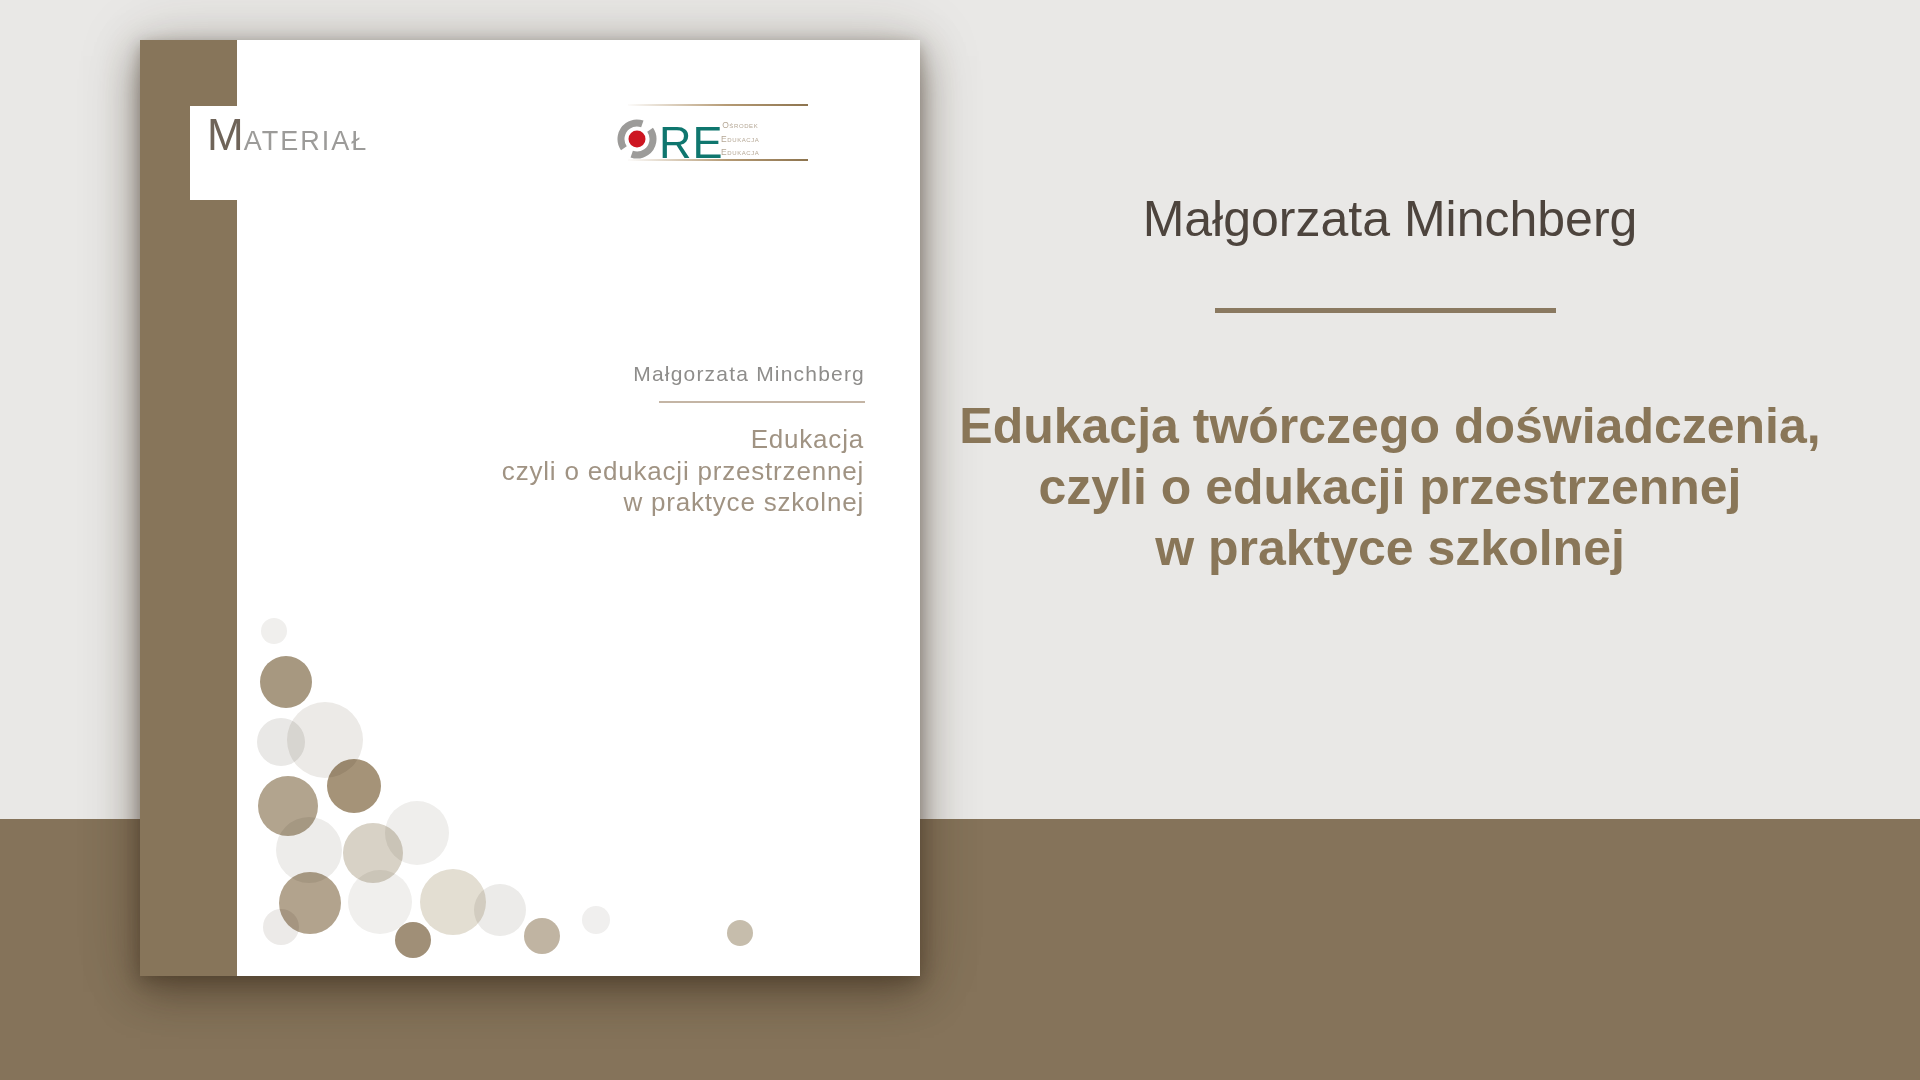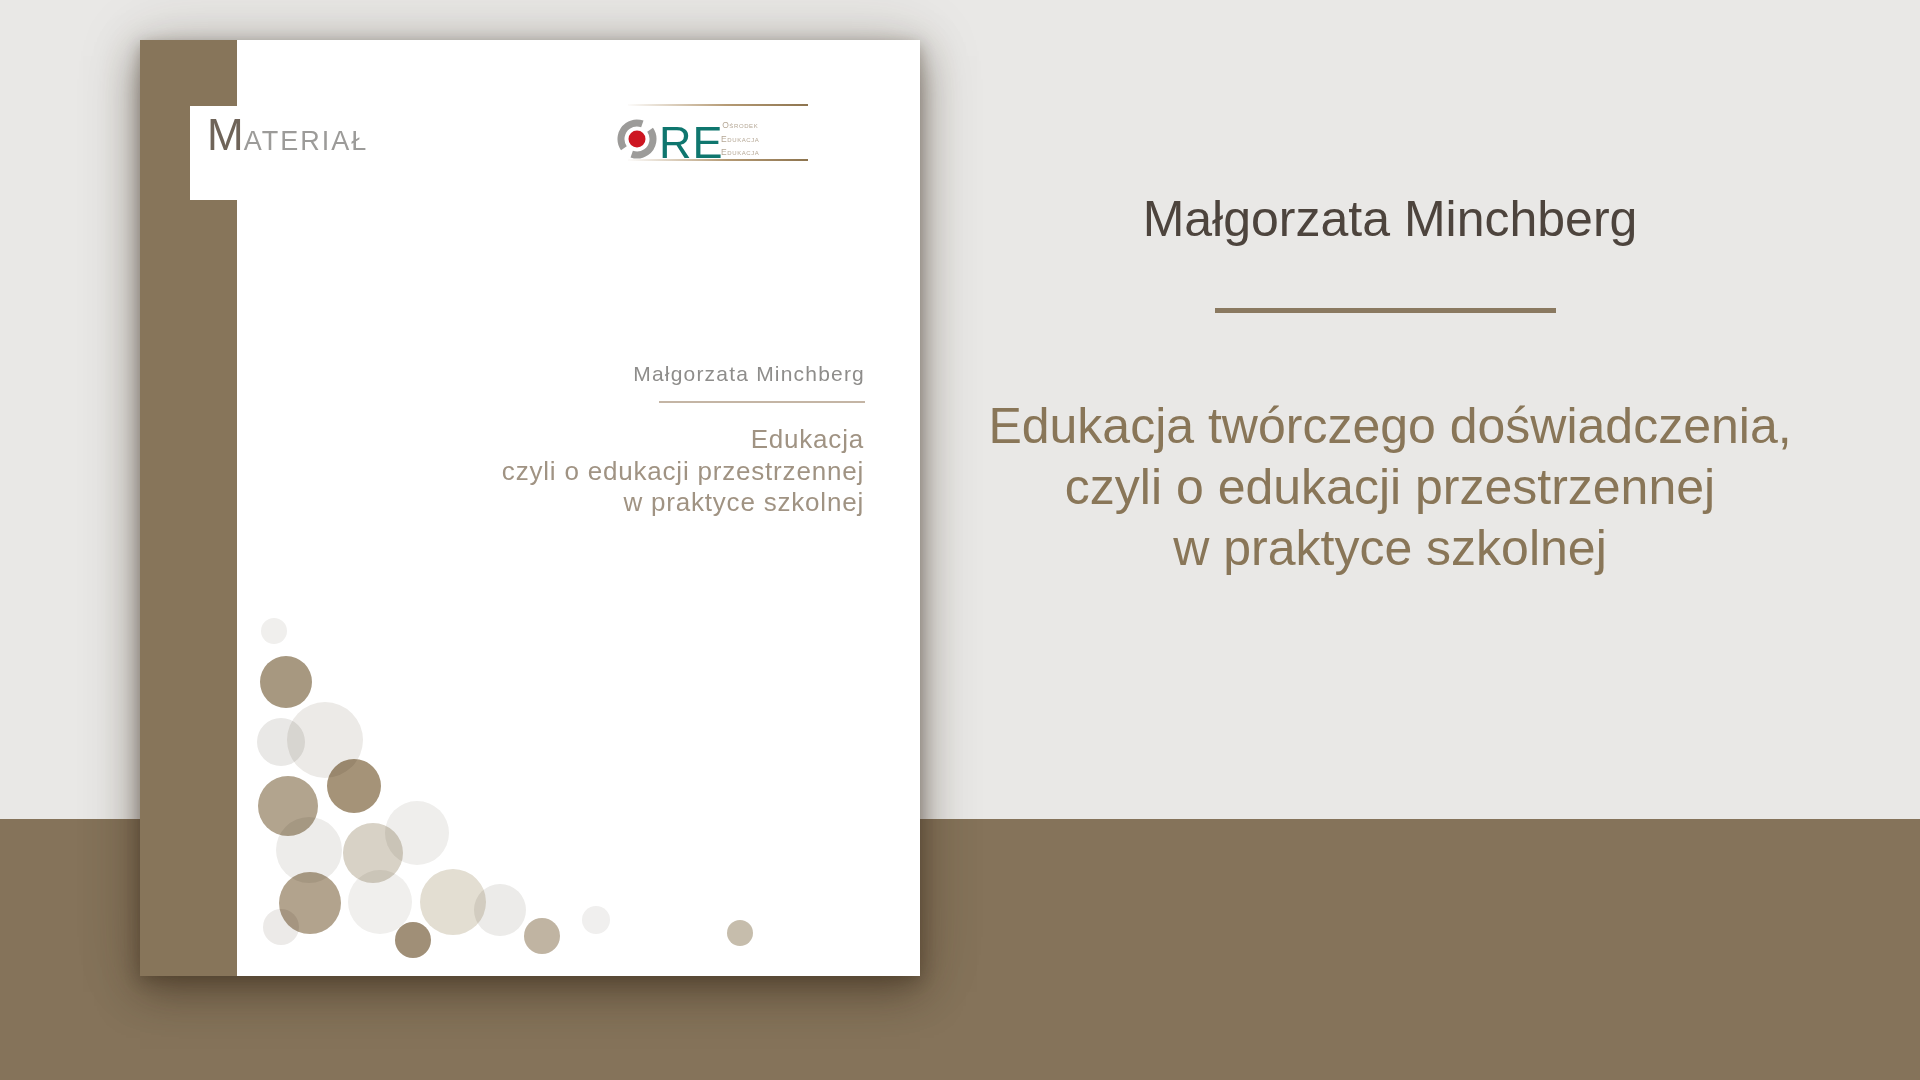--- a/index.html
+++ b/index.html
@@ -71,21 +71,21 @@
   .panel-author{
     position:absolute;left:0;top:190px;width:100%;
     font-size:50px;color:#4d443d;
   }
   .panel-divider{
     position:absolute;left:50%;top:308px;width:341px;height:5px;margin-left:-175px;
     background:#8a7960;
   }
   .panel-title{
     position:absolute;left:0;top:396px;width:100%;
-    font-size:50px;font-weight:normal;line-height:61px;color:#897658;
+    font-size:50px;font-weight:bold;line-height:61px;color:#897658;
   }
 </style>
 </head>
 <body>
 
 <div class="bg-band"></div>
 
 <div class="book">
   <div class="book-stripe"></div>
   <div class="badge-box"></div>

